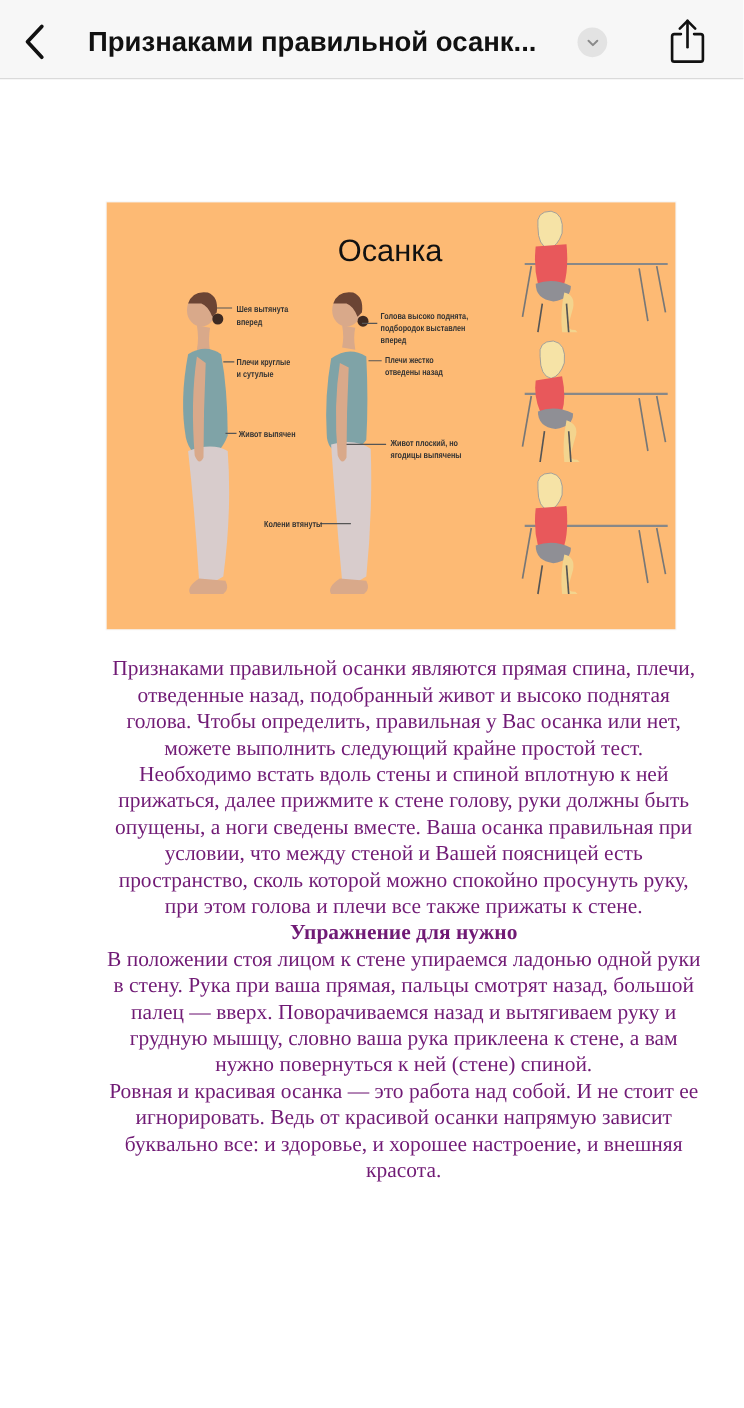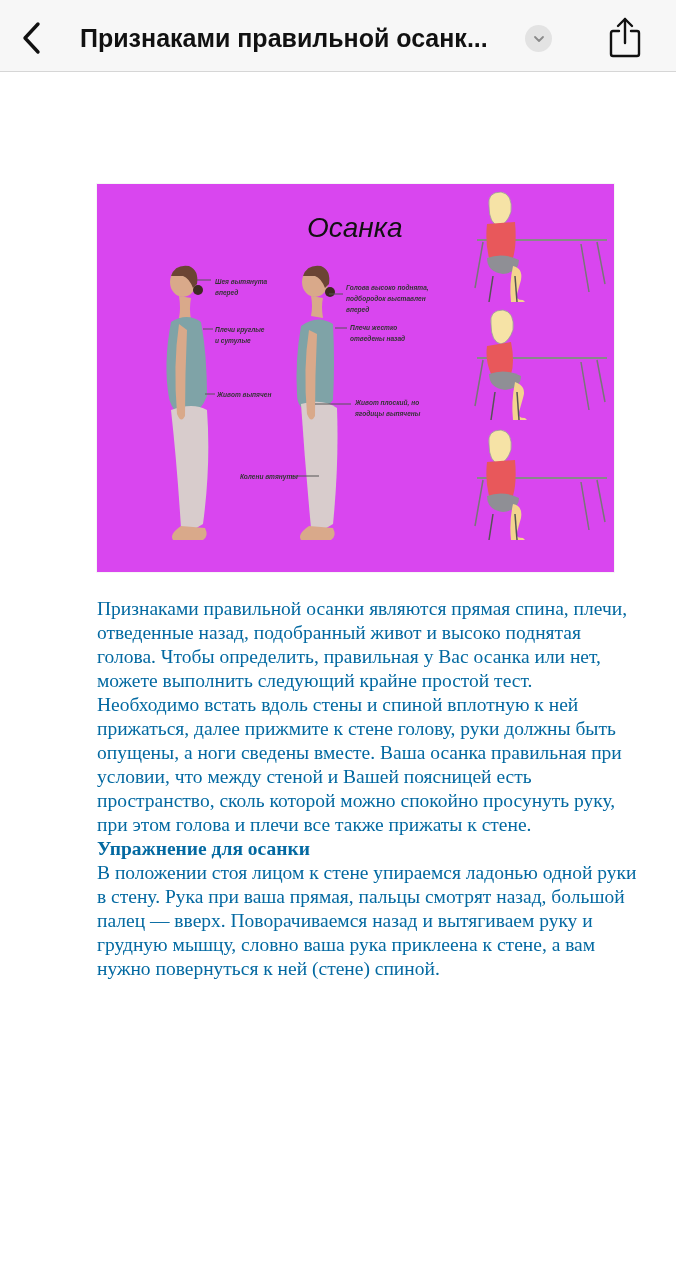--- a/index.html
+++ b/index.html
@@ -30,37 +30,36 @@
     position: absolute; left: 525px; top: 25px; width: 27px; height: 27px;
     border-radius: 50%; background: #e3e3e3;
     display: flex; align-items: center; justify-content: center; cursor: pointer;
   }
   .share-btn {
     position: absolute; left: 604px; top: 14px; width: 42px; height: 46px;
     display: flex; align-items: center; justify-content: center; cursor: pointer;
   }
   .figure-box {
     position: absolute; left: 97px; top: 184px; width: 517px; height: 388px;
-    background: #d946ef;
+    background: #fdba74;
     box-shadow: 0 0 0 1px #f6f6f6;
-    font-style: italic;
   }
   .figure-title {
     position: absolute; left: 210px; top: 28px;
     font-family: "Liberation Sans", sans-serif; font-size: 28px; color: #111;
   }
   .label {
     position: absolute; font-family: "Liberation Sans", sans-serif;
     font-size: 8px; line-height: 11px; color: #333; font-weight: bold;
     transform: scaleX(0.82); transform-origin: left top;
     white-space: nowrap;
   }
   .article {
     position: absolute; left: 97px; top: 597px; width: 540px;
-    font-size: 19.5px; line-height: 24px; color: #0369a1;
+    font-size: 19.5px; line-height: 24px; color: #701a75; text-align: center;
   }
   .article p { margin: 0; }
   .article .heading { font-weight: bold; }
 </style>
 </head>
 <body>
 
 <div class="navbar">
   <div class="back-btn">
     <svg width="22" height="34" viewBox="0 0 22 34">
@@ -182,15 +181,16 @@
       <path d="M30 74 Q46 68 62 76 Q62 88 46 90 Q30 88 30 74 Z" fill="#8f8f95"></path>
       <path d="M56 82 Q66 84 64 96 L60 110 Q58 116 66 116 L68 118 L54 118 Q52 100 56 82 Z" fill="#f3d48e"></path>
       <line x1="36" y1="92" x2="32" y2="118" stroke="#555" stroke-width="1.5"></line>
       <line x1="58" y1="92" x2="60" y2="118" stroke="#555" stroke-width="1.5"></line>
     </g>
   </svg>
 </div>
 
 <div class="article">
   <p>Признаками правильной осанки являются прямая спина, плечи, отведенные назад, подобранный живот и высоко поднятая голова. Чтобы определить, правильная у Вас осанка или нет, можете выполнить следующий крайне простой тест. Необходимо встать вдоль стены и спиной вплотную к ней прижаться, далее прижмите к стене голову, руки должны быть опущены, а ноги сведены вместе. Ваша осанка правильная при условии, что между стеной и Вашей поясницей есть пространство, сколь которой можно спокойно просунуть руку, при этом голова и плечи все также прижаты к стене.</p>
-  <p class="heading">Упражнение для осанки</p>
+  <p class="heading">Упражнение для нужно</p>
   <p>В положении стоя лицом к стене упираемся ладонью одной руки в стену. Рука при ваша прямая, пальцы смотрят назад, большой палец — вверх. Поворачиваемся назад и вытягиваем руку и грудную мышцу, словно ваша рука приклеена к стене, а вам нужно повернуться к ней (стене) спиной.</p>
+  <p>Ровная и красивая осанка — это работа над собой. И не стоит ее игнорировать. Ведь от красивой осанки напрямую зависит буквально все: и здоровье, и хорошее настроение, и внешняя красота.</p>
 </div>
 
 </body></html>

